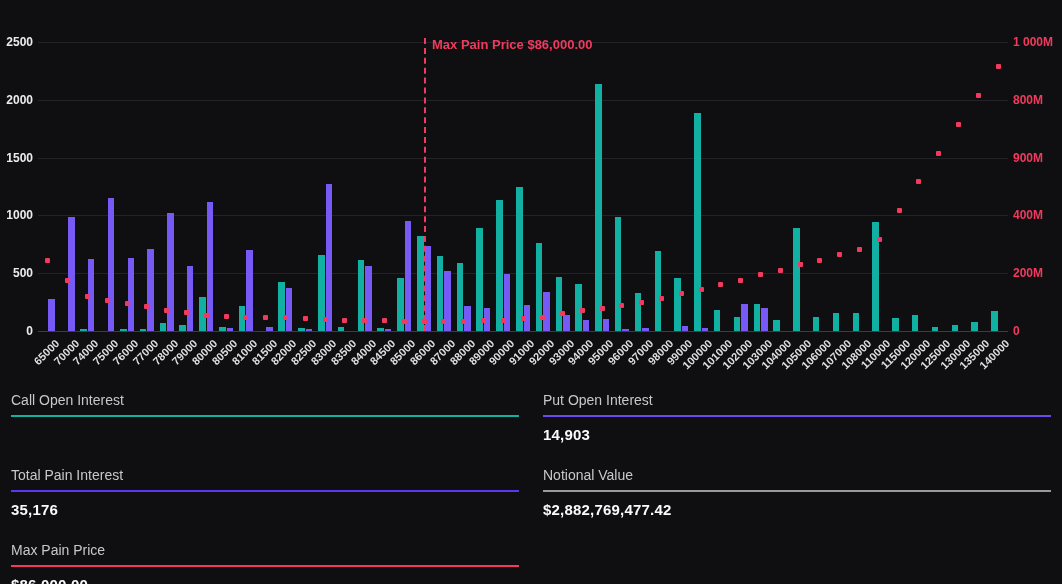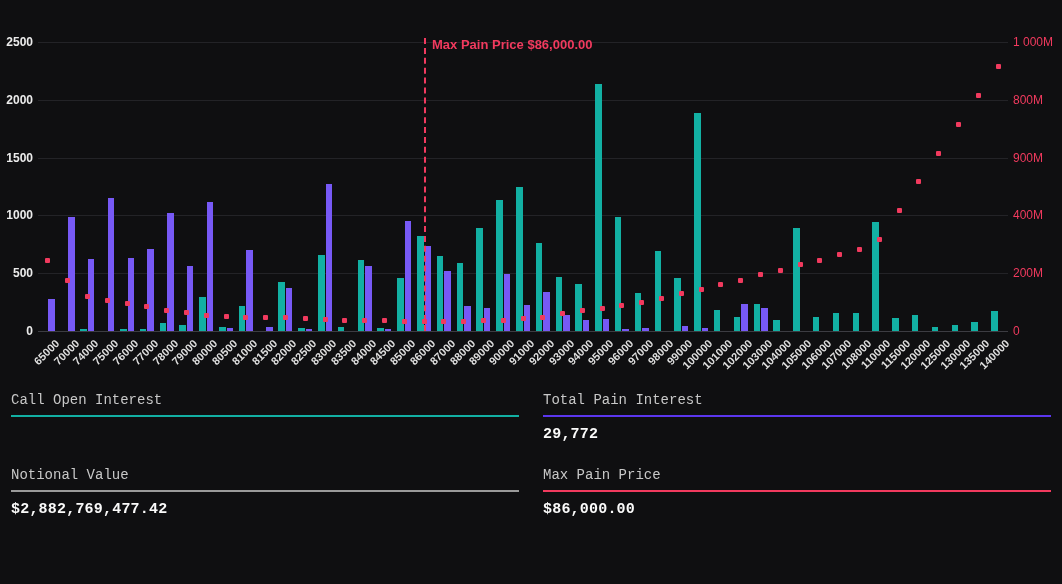--- a/index.html
+++ b/index.html
@@ -10,32 +10,32 @@
   #chart{position:absolute;top:0;left:0;width:1062px;height:385px;}
   #legend{position:absolute;top:6px;left:14px;display:flex;align-items:center;gap:26px;z-index:5;}
   .legend-item{display:flex;align-items:center;gap:8px;font-size:13px;font-weight:bold;color:#f2f2f2;cursor:pointer;}
   .lg-dot{width:11px;height:11px;border-radius:50%;}
   .lg-sq{width:7px;height:7px;border-radius:1px;}
 
   #plot{position:absolute;top:0;left:0;width:1062px;height:385px;}
   .gridline{position:absolute;height:1px;background:#232327;}
   .baseline{position:absolute;height:1px;background:#3c3c42;}
   .ytick{position:absolute;left:0;width:33px;text-align:right;font-size:12px;font-weight:bold;color:#ebebeb;}
-  .ytick-r{position:absolute;left:1013px;font-size:12px;font-weight:normal;white-space:nowrap;}
+  .ytick-r{position:absolute;left:1013px;font-size:12px;font-weight:bold;white-space:nowrap;}
   .xtick{position:absolute;width:56px;text-align:right;font-size:11px;font-weight:bold;color:#dedede;
          transform:rotate(-45deg);transform-origin:100% 0;white-space:nowrap;}
   .bar{position:absolute;}
   .dot{position:absolute;width:5px;height:5px;border-radius:1px;}
   #maxpain-line{position:absolute;width:0;border-left:2px dashed transparent;}
   #maxpain-label{position:absolute;font-size:13px;font-weight:bold;white-space:nowrap;}
 
   
   #stats{position:absolute;top:385px;left:0;width:1062px;display:grid;
          grid-template-columns:1fr 1fr;column-gap:24px;padding:0 11px;box-sizing:border-box;}
-  .stat{height:68px;padding-top:7px;font-family:Liberation Mono, monospace;}
+  .stat{height:68px;padding-top:7px;}
   .stat-label{font-size:14px;color:#c8c8c8;}
   .stat-line{height:2px;margin-top:7px;background:#8f8f8f;}
   .stat-value{margin-top:9px;font-size:15px;font-weight:bold;color:#fafafa;letter-spacing:.2px;}
 </style>
 </head>
 <body>
 
 <div id="app">
 
   <div id="chart">
@@ -239,23 +239,28 @@
         <div class="" id="maxpain-label" style="left: 432.02px; top: 37px; color: rgb(241, 58, 94);">Max Pain Price $86,000.00</div>
       </div>
   </div>
 
   <div id="stats">
     <div class="stat">
       <div class="stat-label">Call Open Interest</div>
       <div class="stat-line" style="background: rgb(18, 176, 163);"></div>
     </div>
     <div class="stat">
+      <div class="stat-label">Put Open Interest</div>
+      <div class="stat-line" style="background: rgb(106, 74, 240);"></div>
+      <div class="stat-value">14,903</div>
+    </div>
+    <div class="stat">
       <div class="stat-label">Total Pain Interest</div>
       <div class="stat-line" style="background: rgb(91, 54, 238);"></div>
-      <div class="stat-value">29,772</div>
+      <div class="stat-value">35,176</div>
     </div>
     <div class="stat">
       <div class="stat-label">Notional Value</div>
       <div class="stat-line" style="background: rgb(154, 154, 154);"></div>
       <div class="stat-value">$2,882,769,477.42</div>
     </div>
     <div class="stat">
       <div class="stat-label">Max Pain Price</div>
       <div class="stat-line" style="background: rgb(241, 58, 94);"></div>
       <div class="stat-value">$86,000.00</div>

